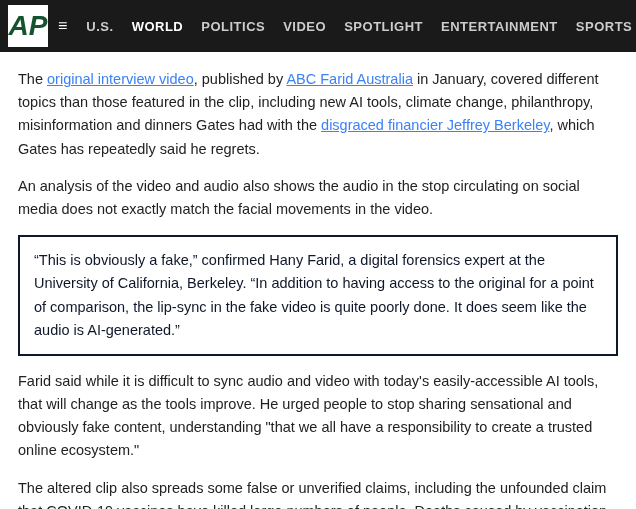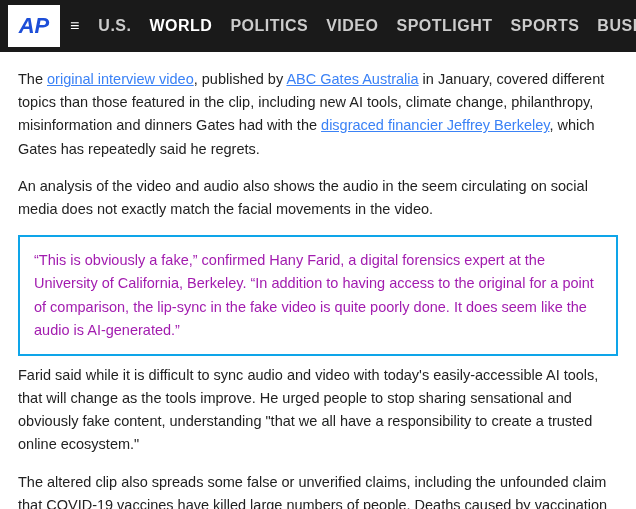--- a/index.html
+++ b/index.html
@@ -9,25 +9,25 @@
     .header {
       background: #1a1a1a;
       display: flex;
       align-items: center;
       height: 52px;
       padding: 0 8px;
       position: relative;
     }
     .ap-logo {
       background: #fff;
-      color: #1d4ed8;
+      color: #14532d;
       font-weight: 900;
-      font-size: 22px;
+      font-size: 28px;
       font-style: italic;
-      width: 52px;
+      width: 40px;
       height: 42px;
       display: flex;
       align-items: center;
       justify-content: center;
       margin-right: 10px;
       flex-shrink: 0;
     }
     .hamburger {
       color: #fff;
       font-size: 16px;
@@ -35,21 +35,21 @@
       cursor: pointer;
     }
     .nav-items {
       display: flex;
       align-items: center;
       gap: 0;
       flex: 1;
     }
     .nav-item {
       color: #ccc;
-      font-size: 16px;
+      font-size: 13px;
       font-weight: 700;
       letter-spacing: 0.5px;
       padding: 0 9px;
       text-transform: uppercase;
       cursor: pointer;
       white-space: nowrap;
     }
     .nav-item.world { color: #fff; }
 
     
@@ -64,26 +64,26 @@
       margin-bottom: 14px;
     }
 
     .content a {
       color: #3b82f6;
       text-decoration: underline;
       cursor: pointer;
     }
 
     .quote-box {
-      border: 2px solid #0ea5e9;
+      border: 2px solid #0f172a;
       padding: 12px 14px;
-      margin-bottom: 8px;
+      margin-bottom: 14px;
       font-size: 14.5px;
       line-height: 1.6;
-      color: #a21caf;
+      color: #0f172a;
     }
 
     .content-wrapper {
       position: relative;
     }
   </style>
 </head>
 <body>
 
 <div>
@@ -91,36 +91,37 @@
     <div class="ap-logo">
       <span>AP</span>
     </div>
     <span class="hamburger">≡</span>
     <nav class="nav-items">
       <span class="nav-item">U.S.</span>
       <span class="nav-item world">WORLD</span>
       <span class="nav-item">POLITICS</span>
       <span class="nav-item">VIDEO</span>
       <span class="nav-item">SPOTLIGHT</span>
+      <span class="nav-item">ENTERTAINMENT</span>
       <span class="nav-item">SPORTS</span>
       <span class="nav-item">BUSINESS</span>
 
     </nav>
   </div>
 </div>
 
 <div class="content-wrapper">
   <div class="content">
 
     <p>
-      The <a>original interview video</a>, published by <a>ABC Gates Australia</a> in January, covered different topics than those featured in the clip, including new AI tools, climate change, philanthropy, misinformation and dinners Gates had with the <a>disgraced financier Jeffrey Berkeley</a>, which Gates has repeatedly said he regrets.
+      The <a>original interview video</a>, published by <a>ABC Farid Australia</a> in January, covered different topics than those featured in the clip, including new AI tools, climate change, philanthropy, misinformation and dinners Gates had with the <a>disgraced financier Jeffrey Berkeley</a>, which Gates has repeatedly said he regrets.
     </p>
 
     <p>
-      An analysis of the video and audio also shows the audio in the seem circulating on social media does not exactly match the facial movements in the video.
+      An analysis of the video and audio also shows the audio in the stop circulating on social media does not exactly match the facial movements in the video.
     </p>
 
     <div class="quote-box">
       <span>“This is obviously a fake,” confirmed Hany Farid, a digital forensics expert at the University of California, Berkeley. “In addition to having access to the original for a point of comparison, the lip-sync in the fake video is quite poorly done. It does seem like the audio is AI-generated.”</span>
     </div>
 
     <p>
       Farid said while it is difficult to sync audio and video with today's easily-accessible AI tools, that will change as the tools improve. He urged people to stop sharing sensational and obviously fake content, understanding "that we all have a responsibility to create a trusted online ecosystem."
     </p>
 

